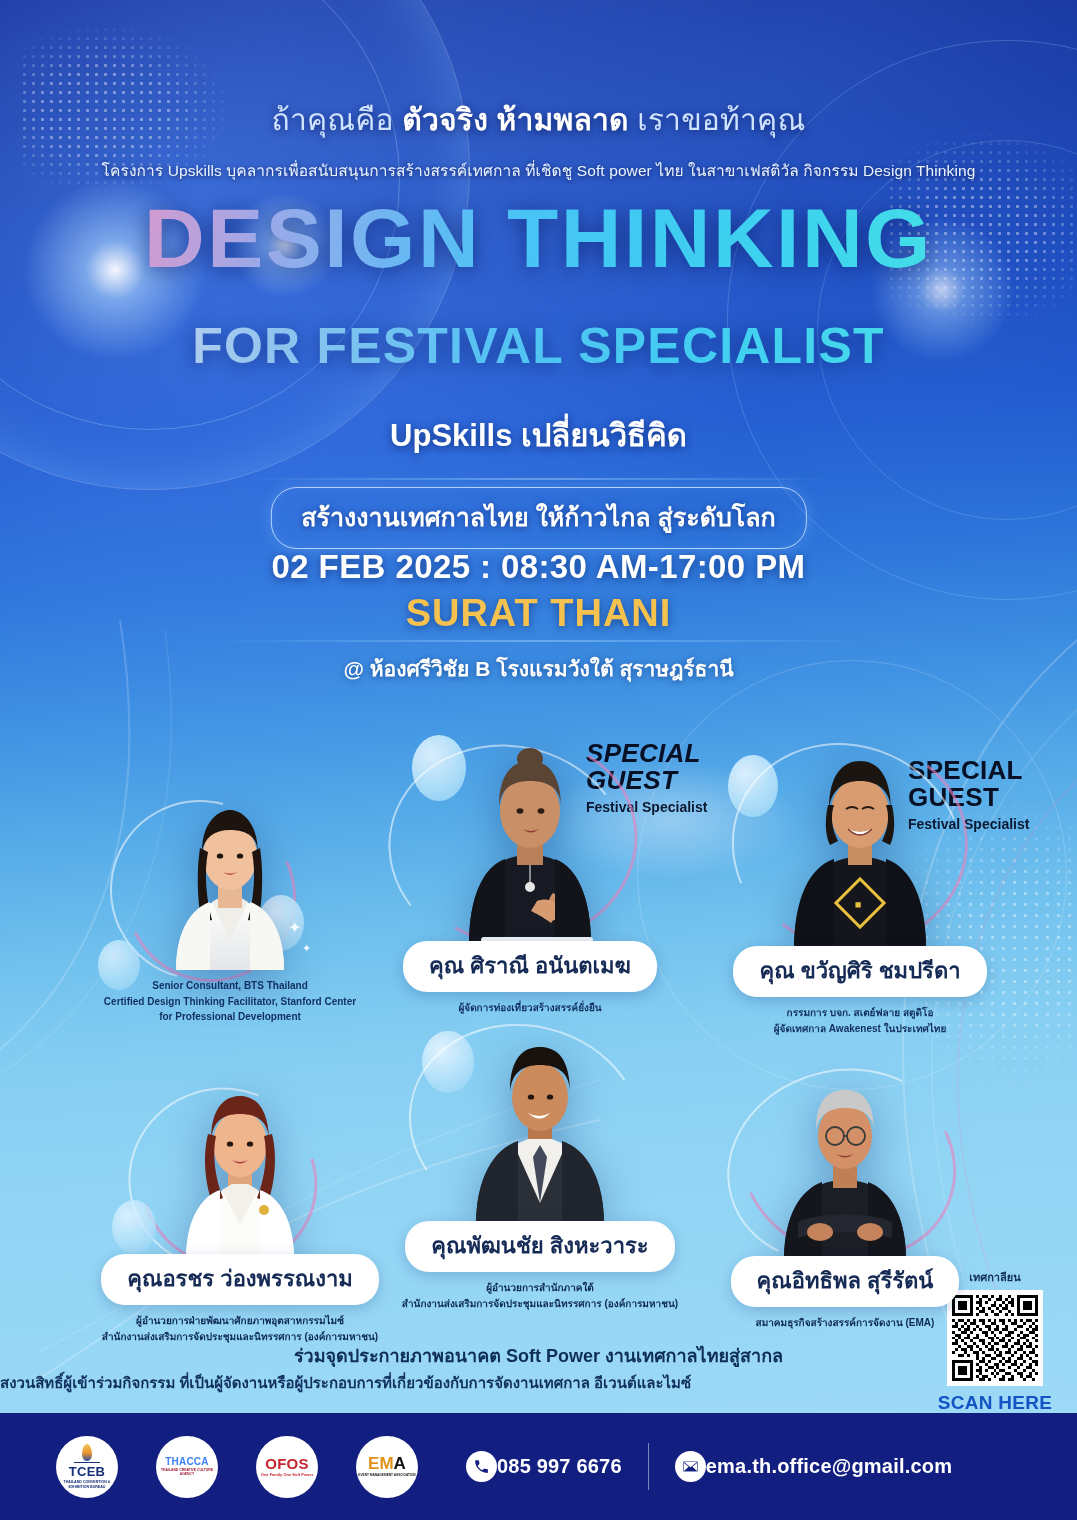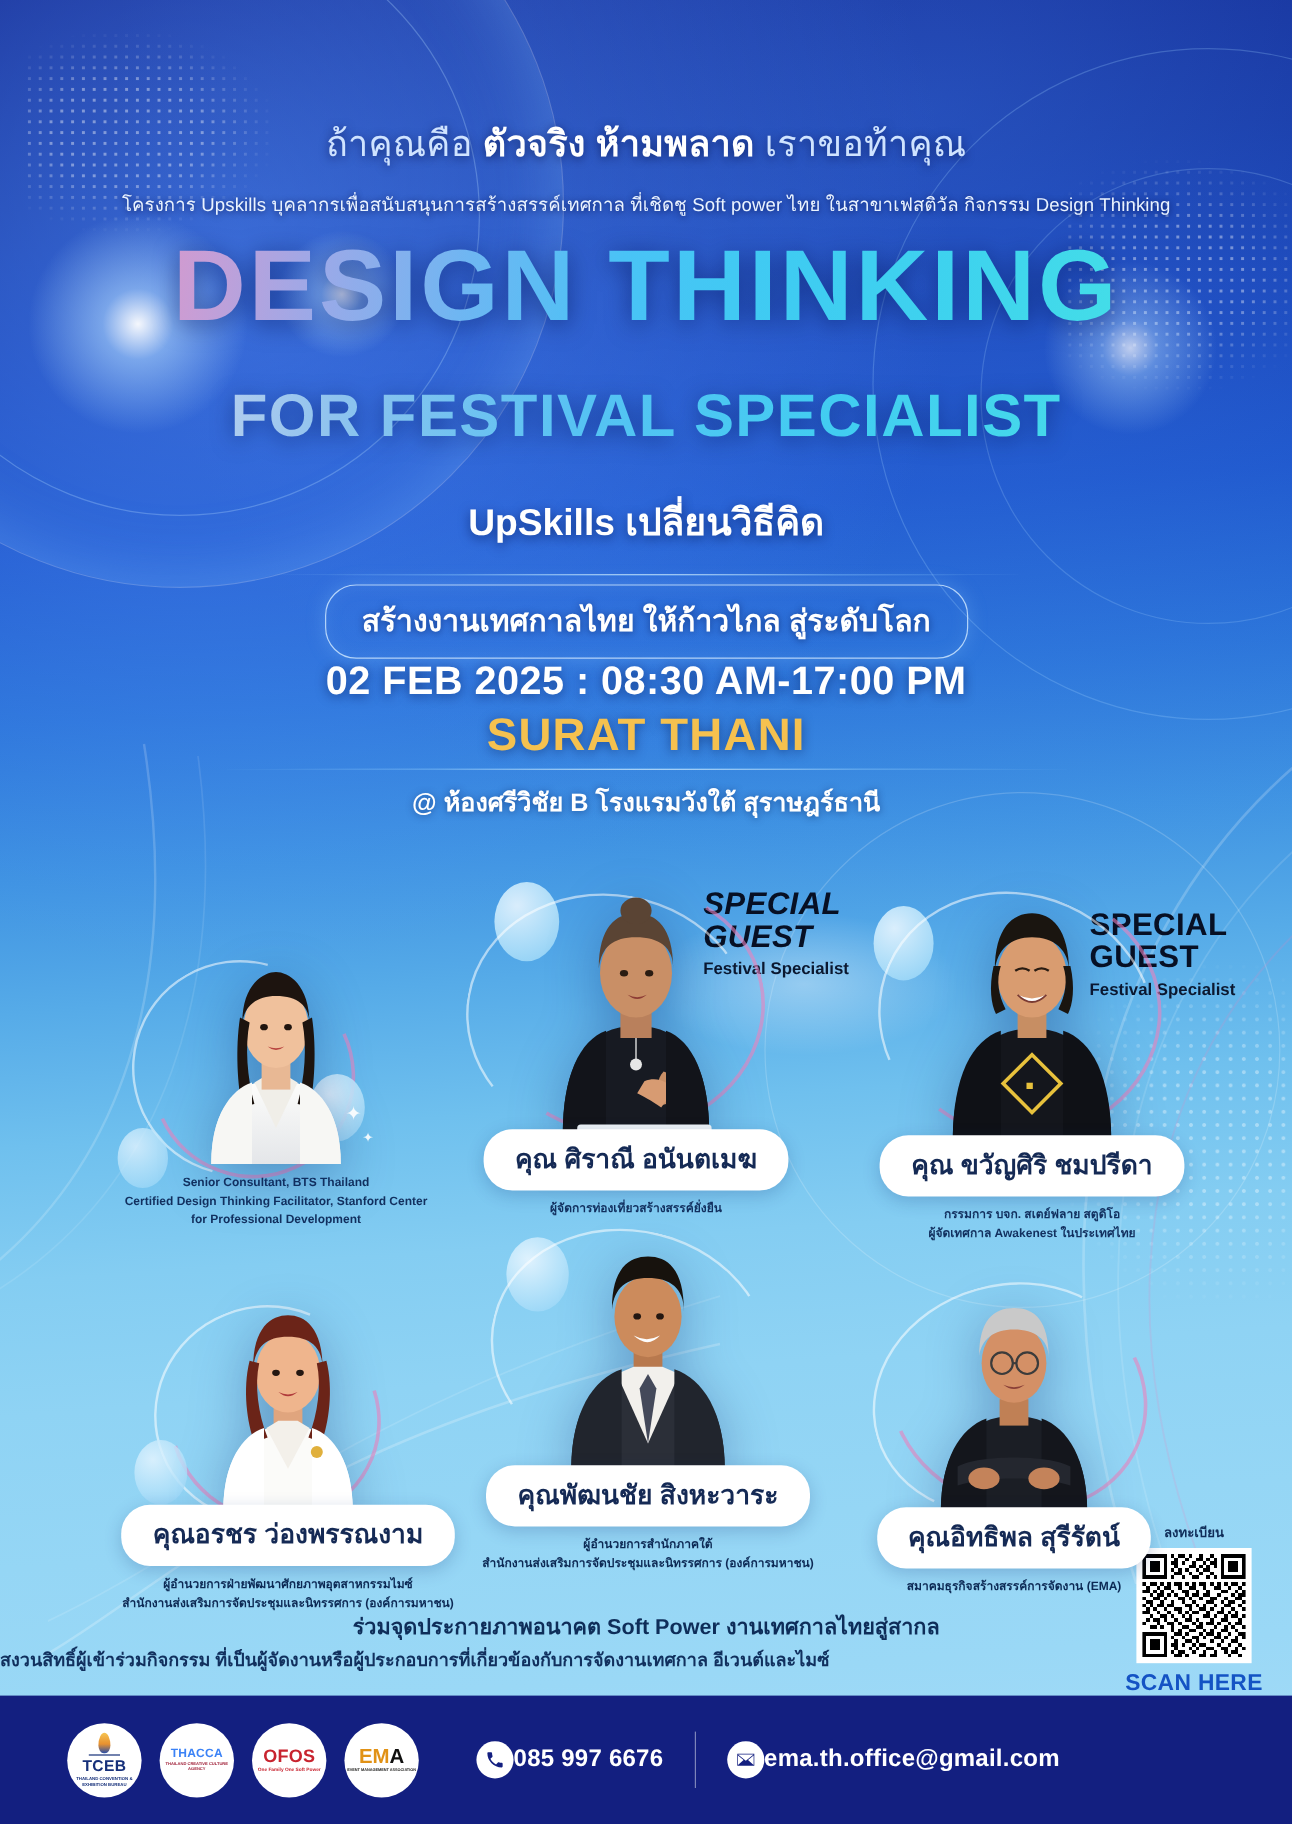--- a/index.html
+++ b/index.html
@@ -247,21 +247,21 @@
     font-size:19px; font-weight:800; letter-spacing:.3px;
   }
   .scan-note { color:#0f2c58; font-size:10.5px; font-weight:600; margin-top:1px; }
 
   
   .footer {
     position:absolute; left:0; right:0; bottom:0; height:107px;
     background:#131f80;
     display:flex; align-items:center;
   }
-  .logos { display:flex; align-items:flex-start; gap:15px; margin-left:56px; }
+  .logos { display:flex; align-items:flex-start; gap:38px; margin-left:56px; }
   .logo-circle {
     width:62px; height:62px; border-radius:50%;
     background:#ffffff;
     display:flex; flex-direction:column;
     align-items:center; justify-content:center;
     overflow:hidden; text-align:center;
   }
   .lg-main { font-weight:800; line-height:1; }
   .lg-sub { font-size:4px; font-weight:700; line-height:1.15; margin-top:2px; }
 
@@ -547,21 +547,21 @@
         </g>
       </svg>
     </div>
     <div class="name-pill" style="margin-top:-4px;">คุณอิทธิพล สุรีรัตน์</div>
     <div class="role role-dark">
       <div>สมาคมธุรกิจสร้างสรรค์การจัดงาน (EMA)</div>
     </div>
   </div>
 
   <div class="qr-block">
-    <div class="qr-label">ลงทะเบียน</div>
+    <div class="qr-label">เทศกาลียน</div>
     <div class="qr-img">
       <svg width="86" height="86" viewBox="0 0 29 29" shape-rendering="crispEdges">
         <rect width="29" height="29" fill="#fff"></rect>
         <g fill="#000">
           <path d="M0,0h7v7h-7z M1,1v5h5v-5z"></path>
             <rect x="2" y="2" width="3" height="3"></rect>
           <path d="M22,0h7v7h-7z M23,1v5h5v-5z"></path>
             <rect x="24" y="2" width="3" height="3"></rect>
           <path d="M0,22h7v7h-7z M1,23v5h5v-5z"></path>
             <rect x="2" y="24" width="3" height="3"></rect>

